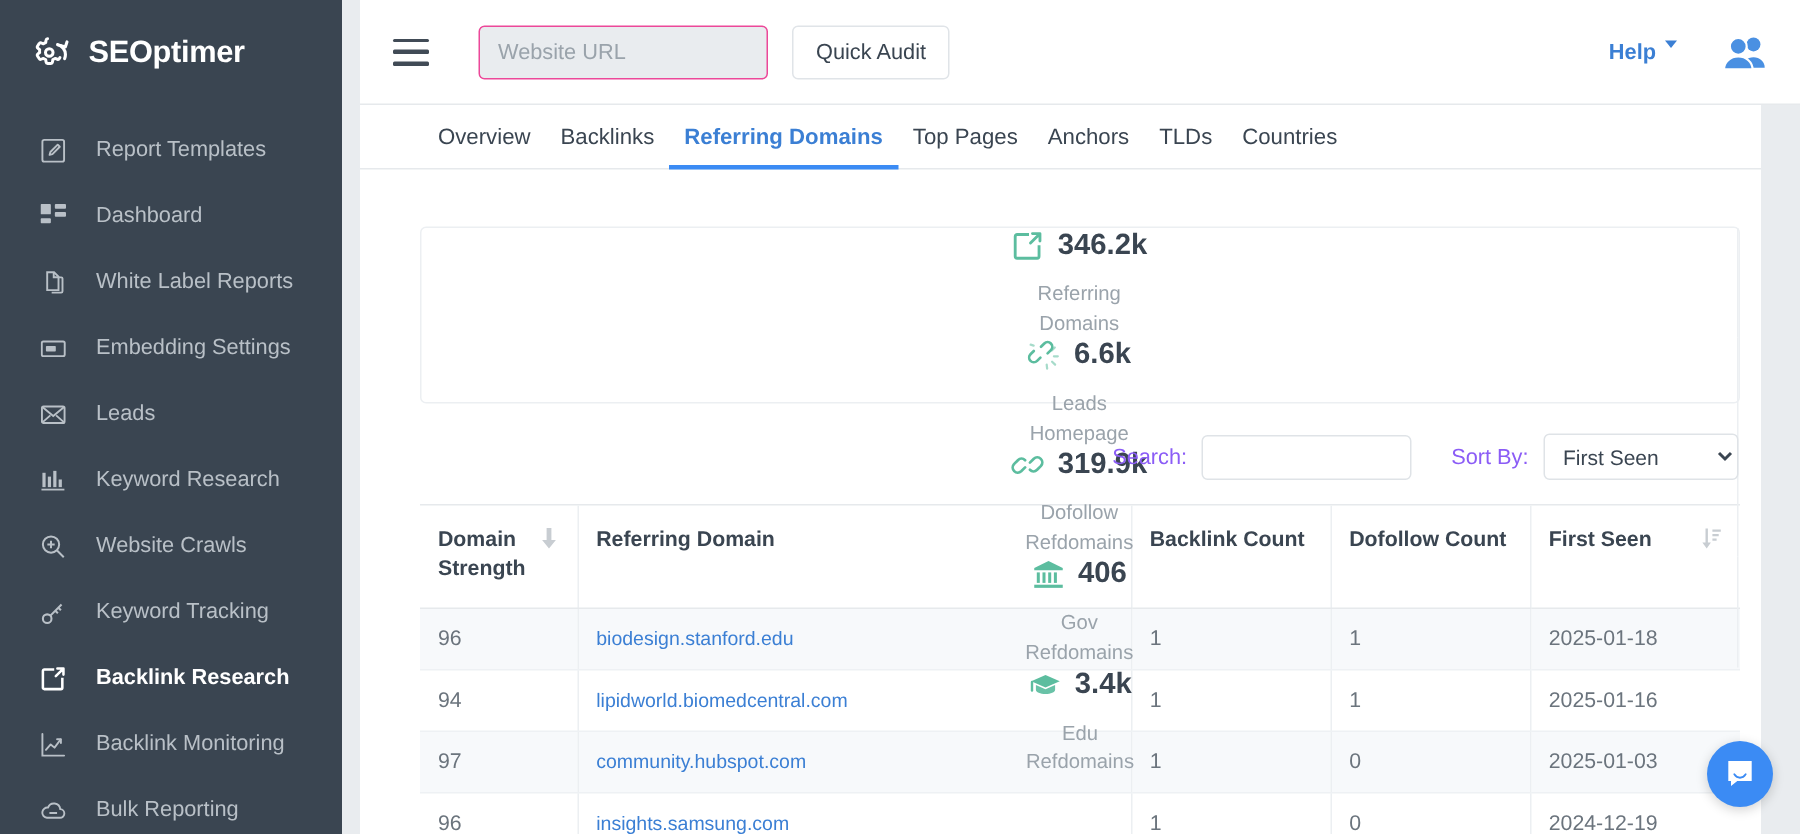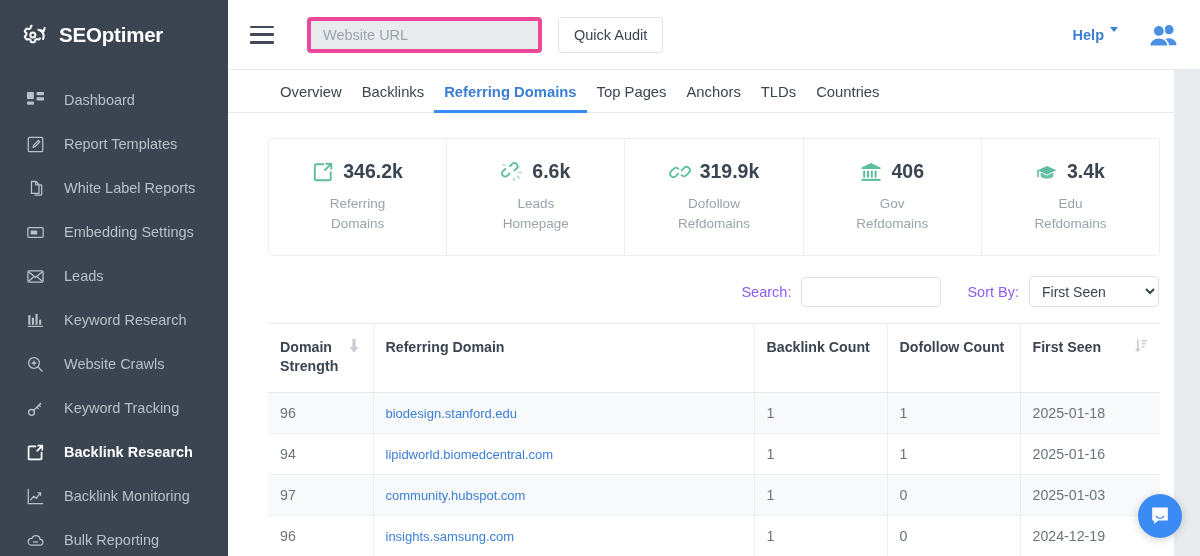--- a/index.html
+++ b/index.html
@@ -8,20 +8,21 @@
     font-family: "Liberation Sans", sans-serif;
     background: #000;
     overflow: hidden;
   }
   .app {
     position: relative;
     width: 1200px; height: 556px;
     display: flex;
     background: #e9ecef;
     overflow: hidden;
+    gap: 12px;
   }
 
   
   .sidebar {
     width: 228px; height: 556px;
     background: #3a4551;
     flex: 0 0 228px;
     display: flex; flex-direction: column;
     overflow: hidden;
   }
@@ -75,23 +76,23 @@
     padding: 0 22px 0 22px;
     border-bottom: 1px solid #e6e9ec;
   }
   .hamburger {
     width: 24px; height: 18px;
     display: flex; flex-direction: column; justify-content: space-between;
     cursor: pointer; margin-left: 0px; margin-right: 33px;
   }
   .hamburger span { display: block; height: 2.6px; background: #414b56; border-radius: 1px; }
   .url-input {
-    width: 235px; height: 36px;
+    width: 193px; height: 36px;
     background: #e9ecef;
-    border: 4px solid #ec4899;
+    border: 1px solid #ec4899;
     border-radius: 4px;
     padding: 0 12px;
     font-size: 14.5px;
     font-family: "Liberation Sans", sans-serif;
     color: #3a4551;
     outline: none;
   }
   .url-input::placeholder { color: #9aa3ab; }
   .quick-audit {
     height: 36px;
@@ -154,26 +155,27 @@
     border-bottom: 3px solid transparent;
     white-space: nowrap;
     margin-bottom: -1px;
   }
   .tab.active { color: #3b7fd4; font-weight: 700; border-bottom-color: #3b8bf4; }
 
   .panel-body { padding: 0 14px 0 40px; overflow: hidden; flex: 1 1 auto; }
 
   
   .stats-card {
-    margin-top: 25px;
+    margin-top: 38px;
     border: 1px solid #eceff2;
     border-radius: 4px;
     display: flex;
     height: 118px;
     max-width: 940px;
+    flex-direction: column;
   }
   .stat {
     flex: 1 1 0;
     display: flex; flex-direction: column; align-items: center;
     justify-content: center;
     border-right: 1px solid #eceff2;
     padding: 0 6px;
   }
   .stat:last-child { border-right: none; }
   .stat-top { display: flex; align-items: center; gap: 9px; }
@@ -286,39 +288,39 @@
           <path d="M26.3 8.5l-1.2 3.6-3.6-1.1" stroke="#ffffff" stroke-width="2.2" stroke-linecap="round" stroke-linejoin="round"></path>
         </svg>
       </span>
       <span class="brand-name">SEOptimer</span>
     </div>
 
     <nav class="nav">
 
       <div class="nav-item">
         <span class="nav-icon">
+          <svg viewBox="0 0 16 16" fill="none" stroke="currentColor" stroke-width="1.2">
+              <rect x="1.2" y="1.2" width="13.6" height="13.6" rx="1.2"></rect>
+              <path d="M10.8 4.2l1.3 1.3-4.6 4.6-1.8.5.5-1.8z" stroke-linejoin="round"></path>
+            </svg>
+        </span>
+        <span class="nav-label">Report Templates</span>
+      </div>
+
+      <div class="nav-item">
+        <span class="nav-icon">
           <svg viewBox="0 0 16 16" fill="currentColor">
               <rect x="0" y="0" width="6.5" height="6.5" rx="0.6"></rect>
               <rect x="9" y="0" width="7" height="3" rx="0.6"></rect>
               <rect x="9" y="5" width="7" height="11" rx="0.6" fill="none"></rect>
               <rect x="9" y="5" width="7" height="3" rx="0.6"></rect>
               <rect x="0" y="9" width="6.5" height="3" rx="0.6"></rect>
             </svg>
         </span>
         <span class="nav-label">Dashboard</span>
-      </div>
-
-      <div class="nav-item">
-        <span class="nav-icon">
-          <svg viewBox="0 0 16 16" fill="none" stroke="currentColor" stroke-width="1.2">
-              <rect x="1.2" y="1.2" width="13.6" height="13.6" rx="1.2"></rect>
-              <path d="M10.8 4.2l1.3 1.3-4.6 4.6-1.8.5.5-1.8z" stroke-linejoin="round"></path>
-            </svg>
-        </span>
-        <span class="nav-label">Report Templates</span>
       </div>
 
       <div class="nav-item">
         <span class="nav-icon">
           <svg viewBox="0 0 16 16" fill="none" stroke="currentColor" stroke-width="1.2">
               <path d="M4.2 1.4h4.3l2.8 2.8v8.4H4.2z"></path>
               <path d="M8.3 1.5v3h3"></path>
               <path d="M11.6 4.6h1.4a.8.8 0 0 1 .8.8v8a.8.8 0 0 1-.8.8H7"></path>
             </svg>
         </span>

